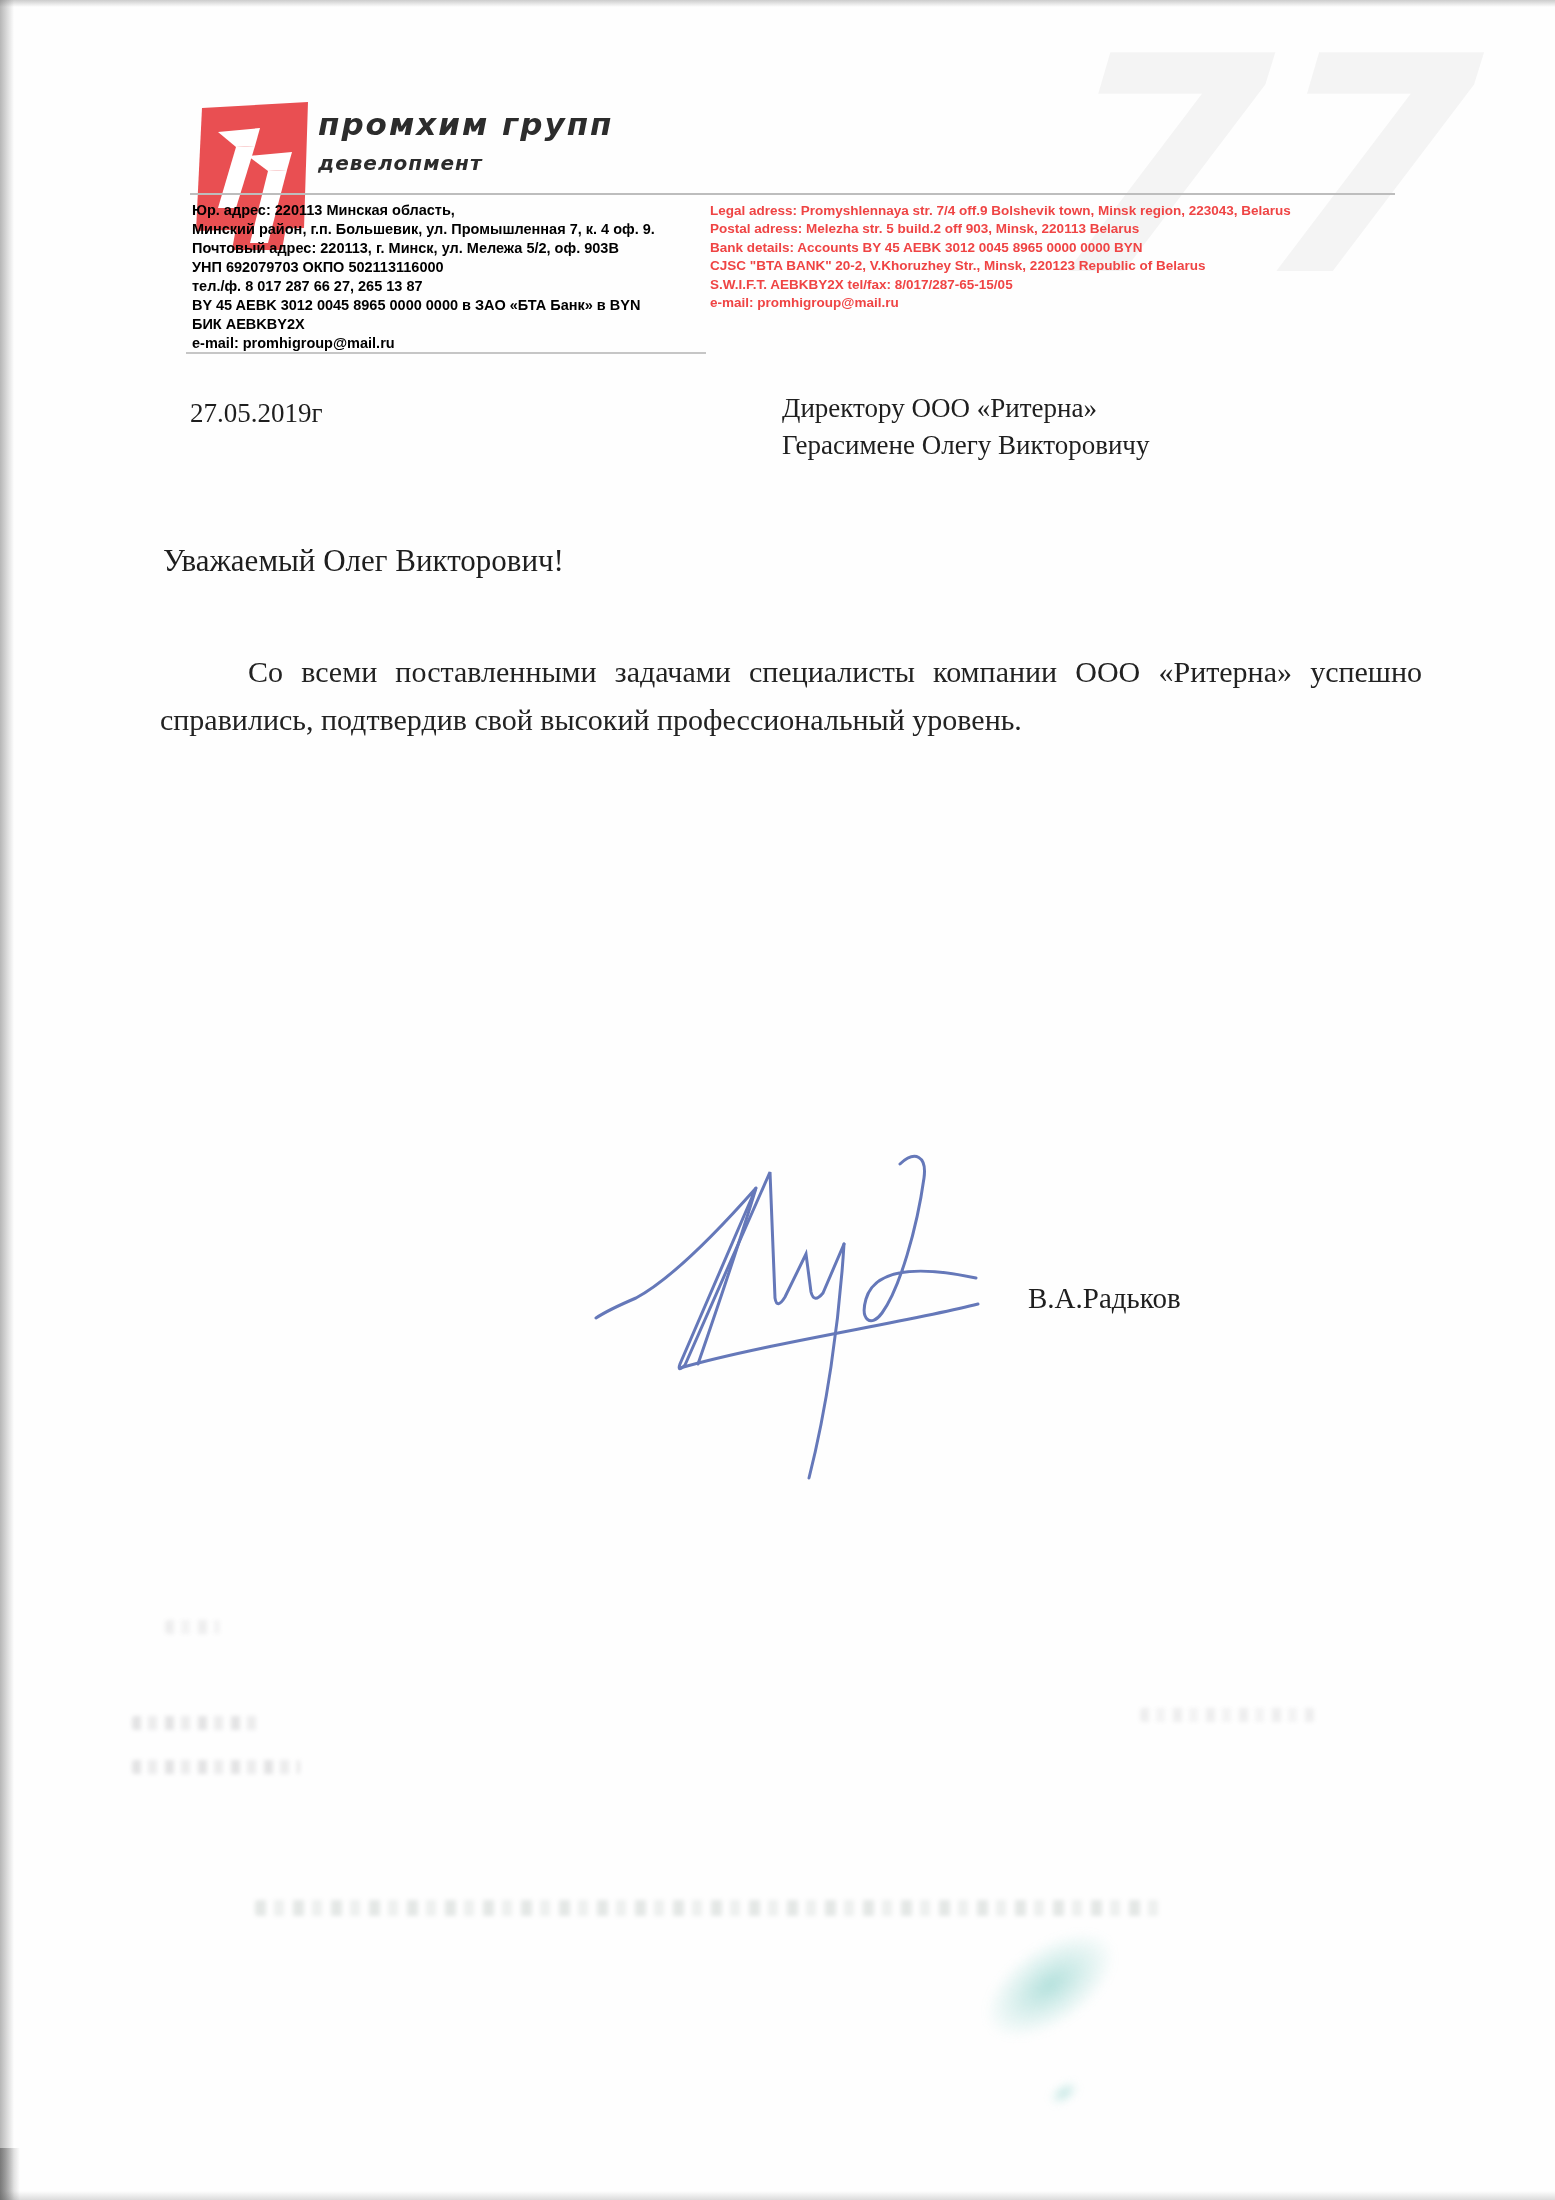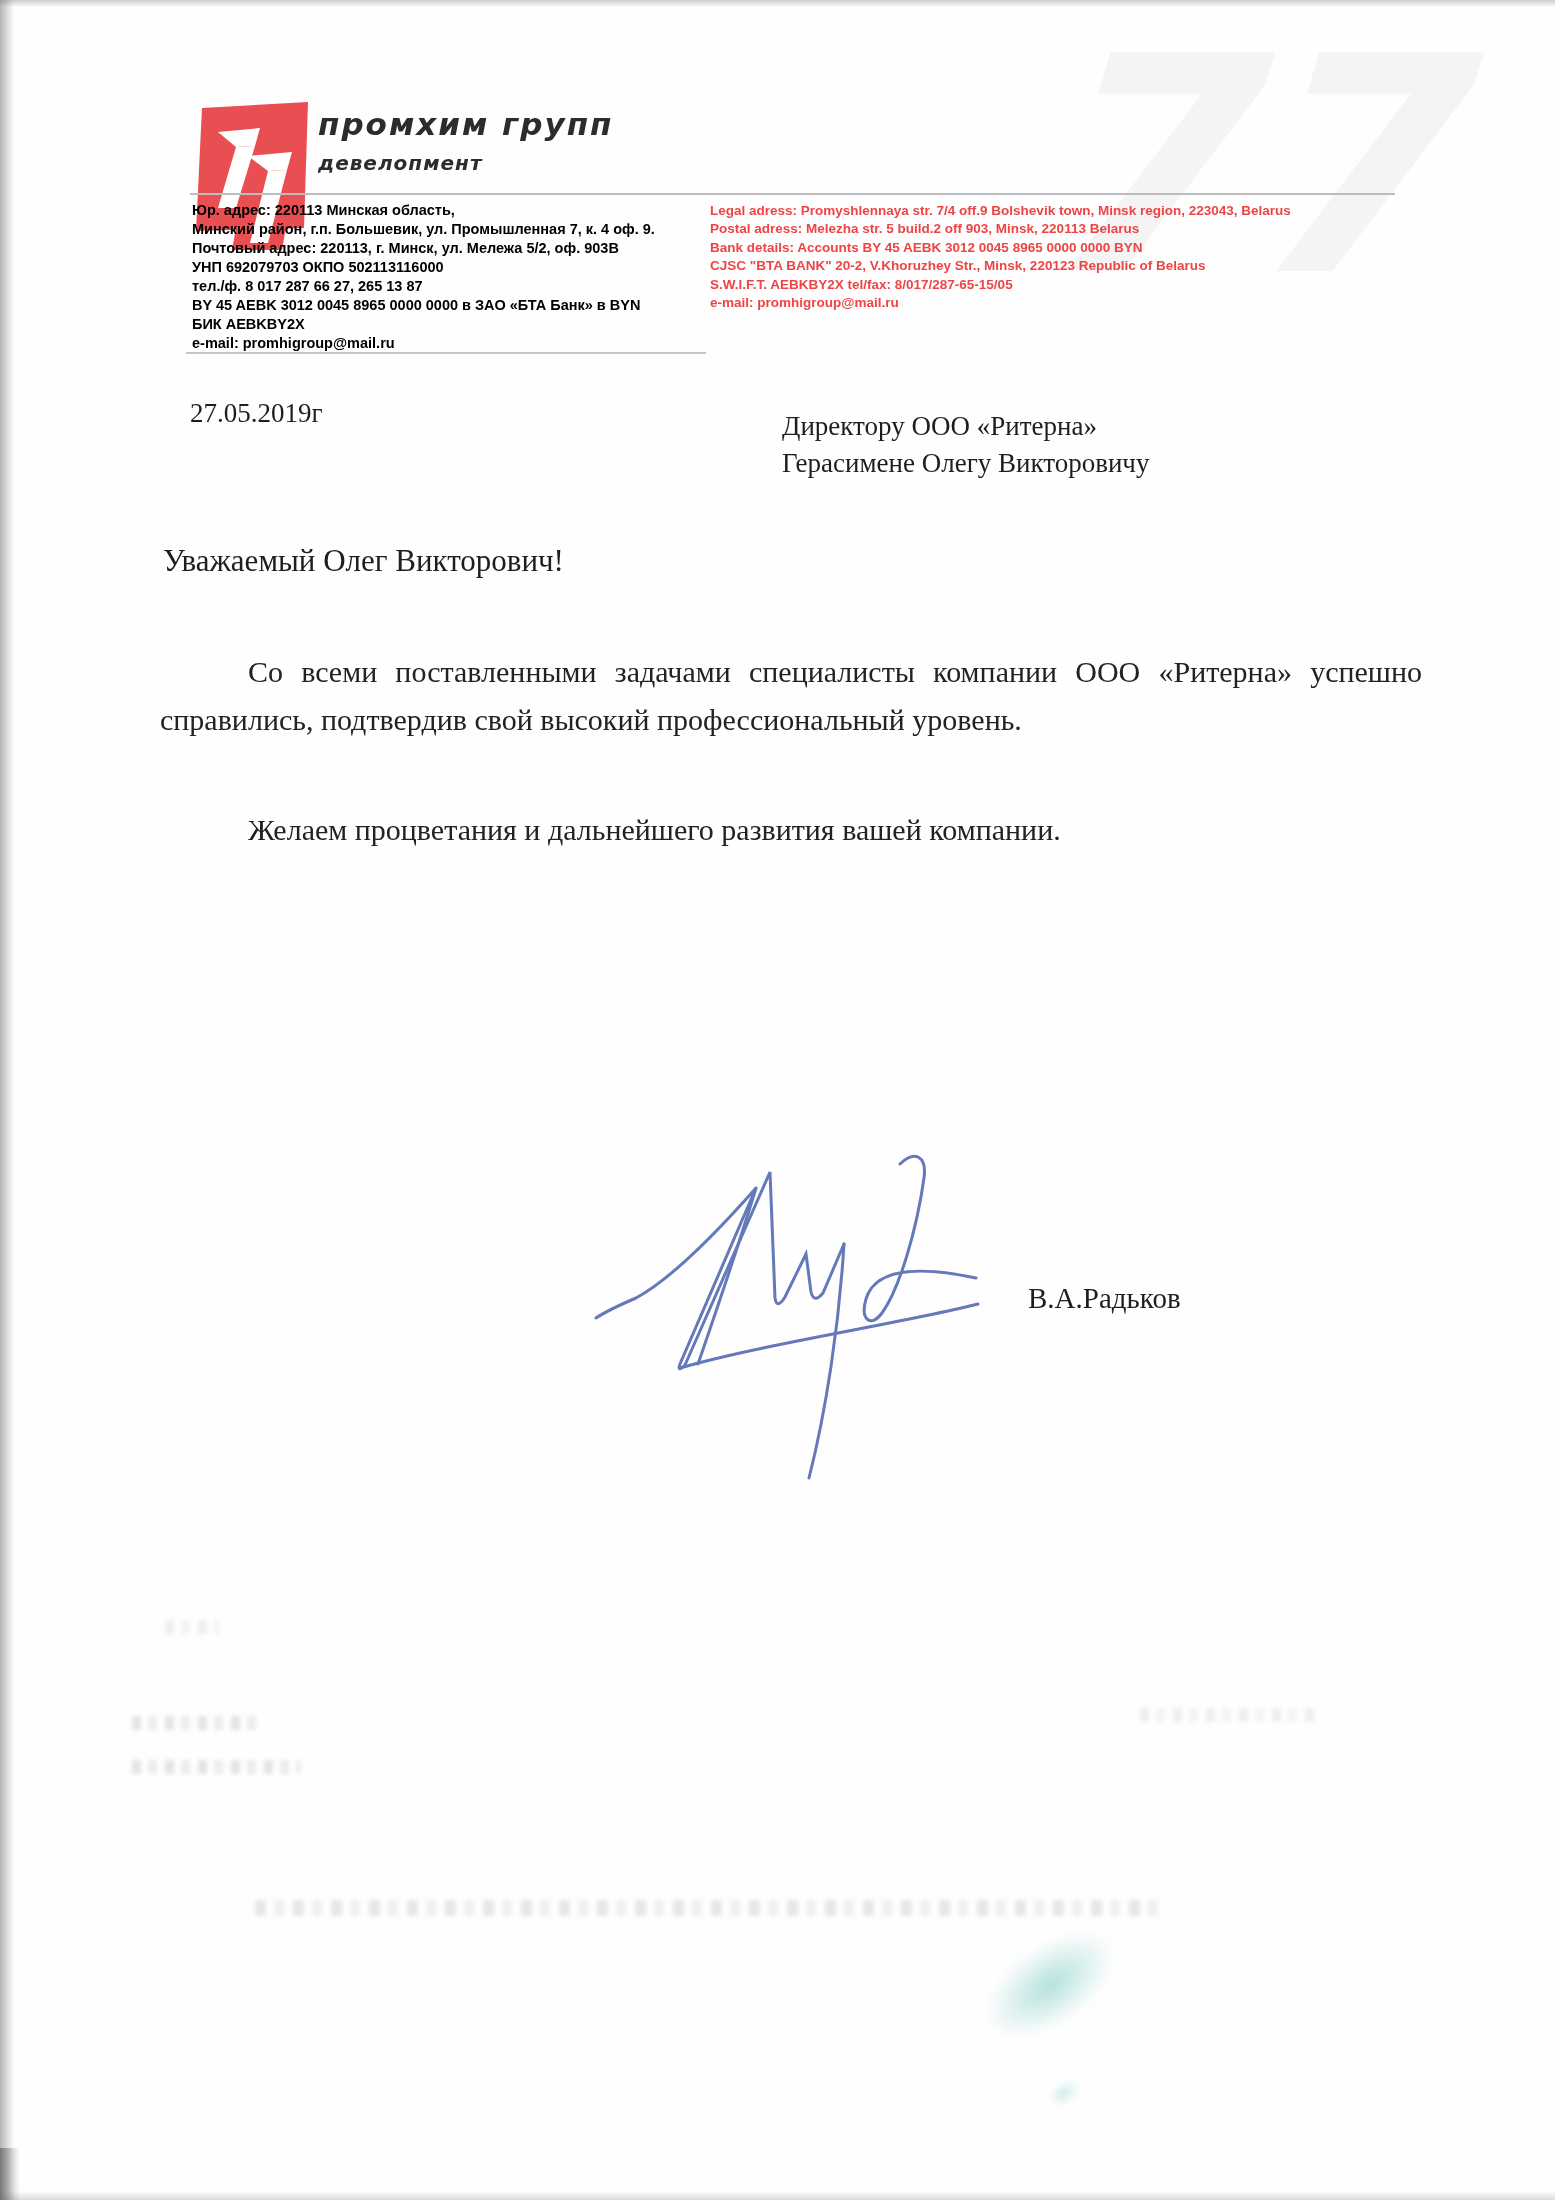--- a/index.html
+++ b/index.html
@@ -23,21 +23,21 @@
   .watermark{position:absolute;left:1055px;top:18px;font-family:"DejaVu Sans", sans-serif;
          font-weight:bold;font-style:italic;font-size:300px;line-height:1;
          color:rgba(70,70,70,0.055);transform:skewX(-6deg);user-select:none;}
   .rule-top{position:absolute;left:190px;top:193px;width:1205px;height:2px;background:#bdbdbd;}
   .rule-left{position:absolute;left:186px;top:352px;width:520px;height:2px;background:#c6c6c6;}
   .info{position:absolute;font-family:"Liberation Sans", sans-serif;font-weight:bold;white-space:nowrap;}
   .info-left{left:192px;top:201px;font-size:14.5px;line-height:19px;color:#000000;}
   .info-right{left:710px;top:202px;font-size:13.5px;line-height:18.4px;color:#ef4444;}
   
   .date{position:absolute;left:190px;top:398px;font-size:27px;}
-  .addressee{position:absolute;left:782px;top:408px;font-size:27px;line-height:37px;}
+  .addressee{position:absolute;left:782px;top:390px;font-size:27px;line-height:37px;}
   .greeting{position:absolute;left:163px;top:543px;font-size:31px;}
   .body-text{position:absolute;left:160px;top:648px;width:1262px;font-size:30px;line-height:48px;
              text-align:justify;color:#222;}
   .body-text p{margin:0;text-indent:88px;}
   .body-text p.p1{margin-bottom:38px;}
   .body-text p.p2{margin-bottom:62px;}
   .closing{position:absolute;left:158px;top:1232px;font-size:30px;line-height:55px;}
   .signer{position:absolute;left:1028px;top:1282px;font-size:29px;}
   .signature{position:absolute;left:578px;top:1126px;}
   
@@ -103,21 +103,20 @@
 
   <div class="date">27.05.2019г</div>
   <div class="addressee">
     <div>Директору ООО «Ритерна»</div>
     <div>Герасимене Олегу Викторовичу</div>
   </div>
 
   <div class="greeting">Уважаемый Олег Викторович!</div>
   <div class="body-text">
     <p class="p2">Со всеми поставленными задачами специалисты компании ООО «Ритерна» успешно справились, подтвердив свой высокий профессиональный уровень.</p>
-    <p class="p3">Желаем процветания и дальнейшего развития вашей компании.</p>
   </div>
 
   <div class="signer">В.А.Радьков</div>
 
   <div class="signature">
     <svg width="420" height="355" viewBox="0 0 420 355" xmlns="http://www.w3.org/2000/svg" fill="none" stroke="#5066b0" stroke-width="3" stroke-linecap="round" opacity="0.88">
       <path d="M 18,192 C 30,184 44,178 58,172 C 95,152 140,105 178,62 L 102,238 Q 99,247 107,239 L 192,46 L 197,172 Q 199,184 207,171 L 228,128 L 233,166 Q 236,178 245,167 L 266,118"></path>
       <path d="M 322,38 C 337,24 349,30 346,52 C 339,102 322,162 304,187 C 293,202 282,194 288,173 C 296,146 332,138 398,152"></path>
       <path d="M 102,242 C 185,218 330,196 400,178"></path>
       <path d="M 266,118 C 261,200 248,285 231,352"></path>

